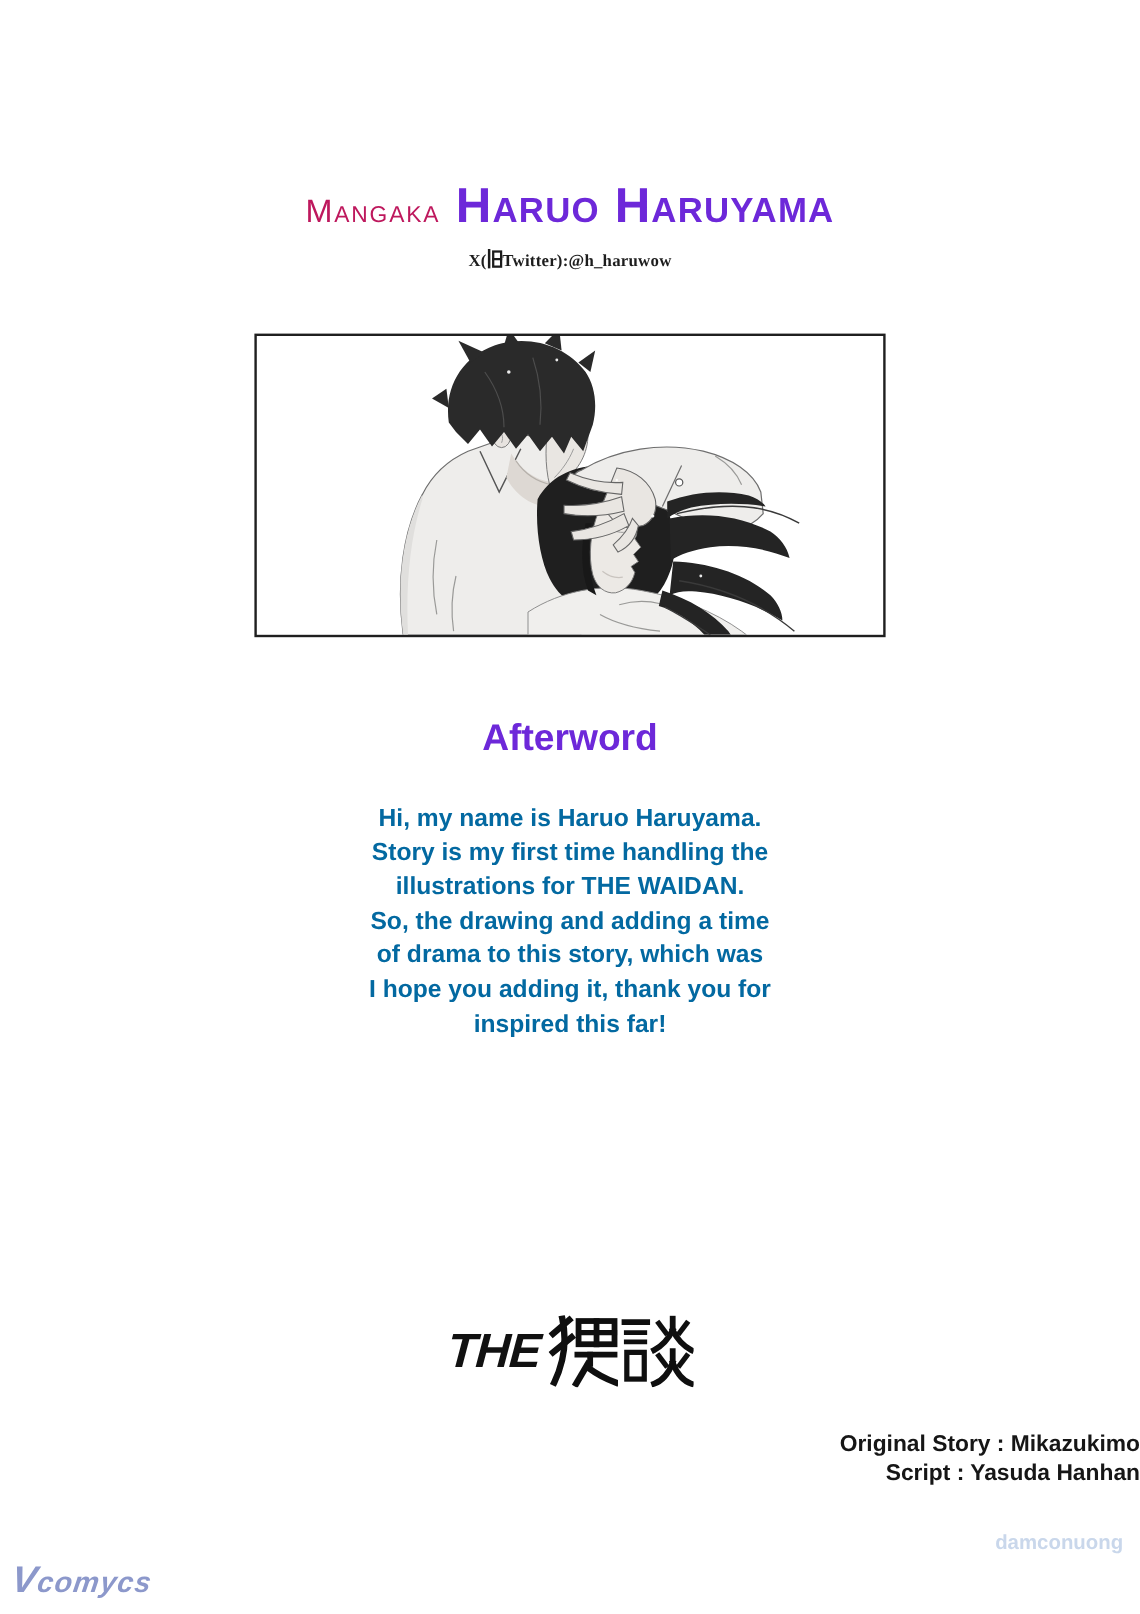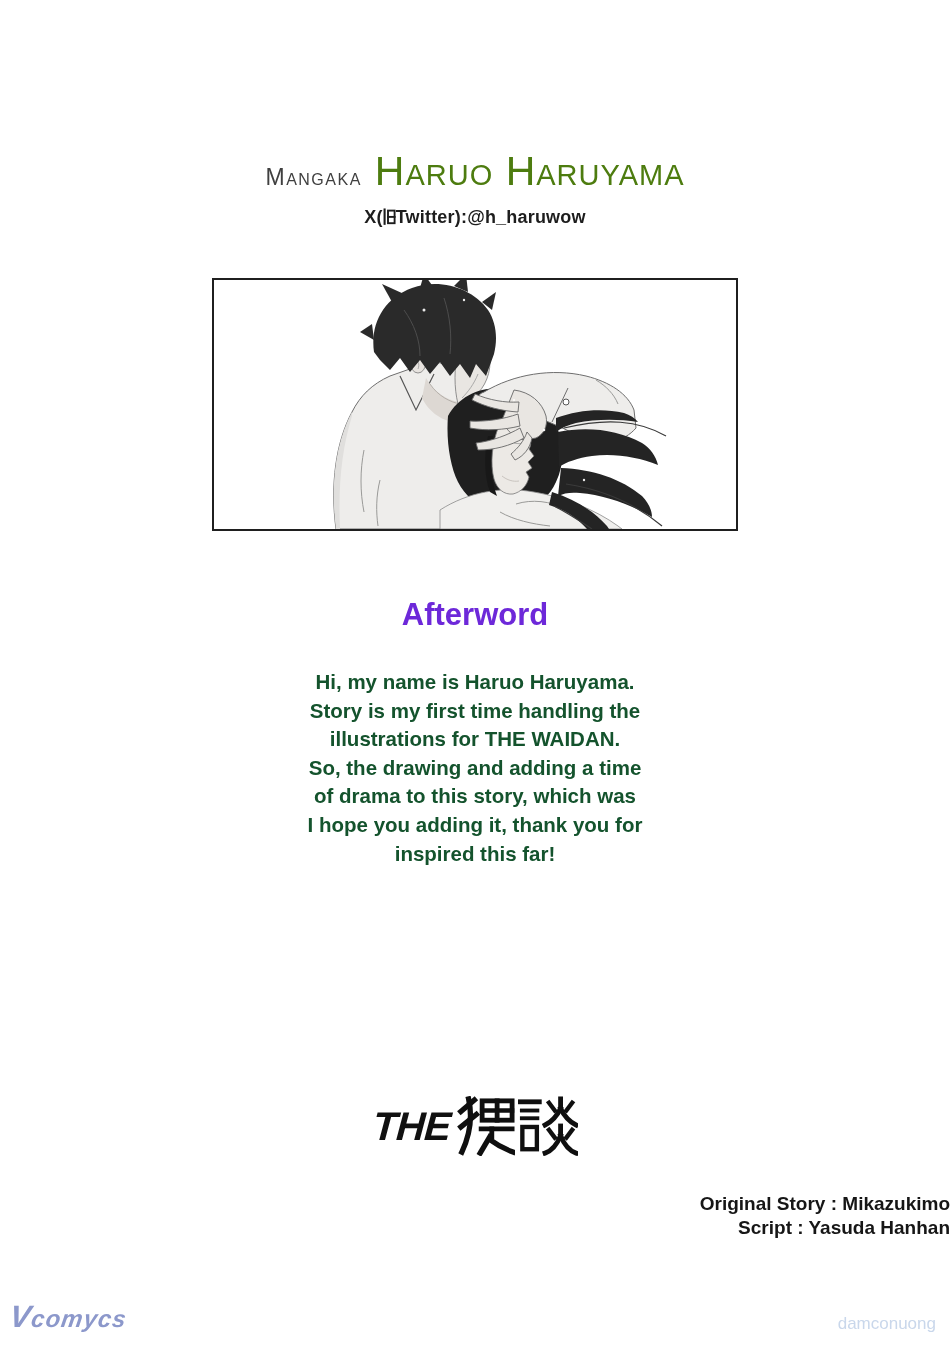--- a/index.html
+++ b/index.html
@@ -4,46 +4,47 @@
 <style>
   html,body { margin:0; padding:0; background:#ffffff; }
   .page {
     position:relative; width:950px; height:1345px; background:#ffffff;
     font-family:"Liberation Sans", sans-serif; color:#1c1c1c; overflow:hidden;
   }
   
   .header { position:absolute; top:148px; left:0; width:100%; text-align:center; }
   .title-line { display:flex; justify-content:center; align-items:baseline; gap:13px; }
   .role {
-    font-variant:small-caps; font-size:23px; font-weight:400;
-    letter-spacing:1.5px; color:#404040;
+    font-variant:small-caps; font-size:27px; font-weight:400;
+    letter-spacing:1.5px; color:#be185d;
   }
   .artist {
-    font-variant:small-caps; font-size:41px; font-weight:400;
-    letter-spacing:1px; color:#4d7c0f;
+    font-variant:small-caps; font-size:41px; font-weight:700;
+    letter-spacing:1px; color:#6d28d9;
   }
   .handle {
-    margin-top:12px; font-size:18px; font-weight:700; color:#1d1d1d;
+    margin-top:12px; font-size:14px; font-weight:700; color:#1d1d1d;
     letter-spacing:0.2px;
+    font-family:Liberation Serif, serif;
   }
   .handle svg { vertical-align:-2px; }
   
   .frame {
     position:absolute; left:212px; top:278px; width:522px; height:249px;
     border:2px solid #1f1f1f; margin:0; background:#ffffff;
   }
   .frame svg { display:block; width:100%; height:100%; }
   
   .afterword-title {
     position:absolute; top:597px; left:0; width:100%; text-align:center;
     font-size:31px; font-weight:700; margin:0; color:#6d28d9;
   }
   .afterword-body {
     position:absolute; top:668px; left:0; width:100%; text-align:center;
-    font-size:20.5px; font-weight:700; line-height:28.6px; color:#14532d;
+    font-size:20.5px; font-weight:700; line-height:28.6px; color:#0369a1;
   }
   
   .logo {
     position:absolute; top:1096px; left:0; width:100%;
     display:flex; justify-content:center; align-items:center; gap:4px;
   }
   .logo-the {
     font-style:italic; font-weight:900; font-size:40px; letter-spacing:-1px;
     transform:skewX(-4deg); color:#111111; padding-right:3px;
   }
@@ -53,21 +54,21 @@
     position:absolute; top:1192px; left:0; width:100%; text-align:right;
     font-size:19px; font-weight:700; line-height:23.5px; color:#161616;
   }
   
   .wm-left {
     position:absolute; left:10px; top:1299px; font-size:24px; font-weight:700;
     font-style:italic; color:#8c98cb; letter-spacing:1px; transform:skewX(-8deg);
   }
   .wm-left::first-letter { font-size:31px; }
   .wm-right {
-    position:absolute; right:14px; top:1314px; font-size:17px; font-weight:400;
+    position:absolute; right:14px; top:1276px; font-size:17px; font-weight:700;
     color:#c9d7eb; text-shadow:0 0 5px #ffffff, 0 0 2px #ffffff;
   }
 </style>
 </head>
 <body>
 
 <div class="page">
 
   <header class="header">
     <div class="title-line">

